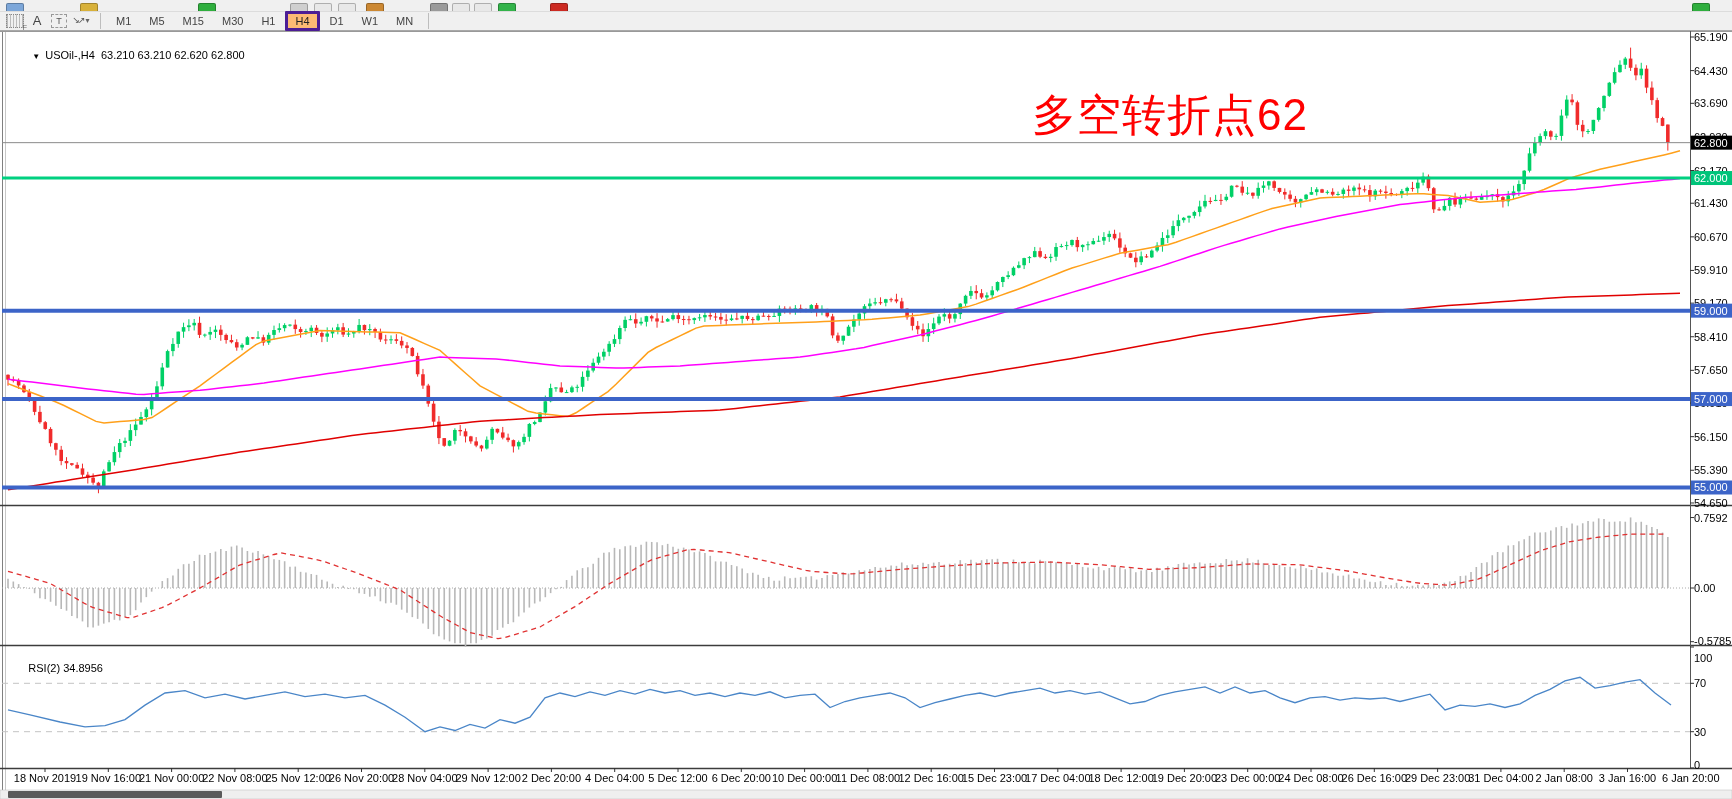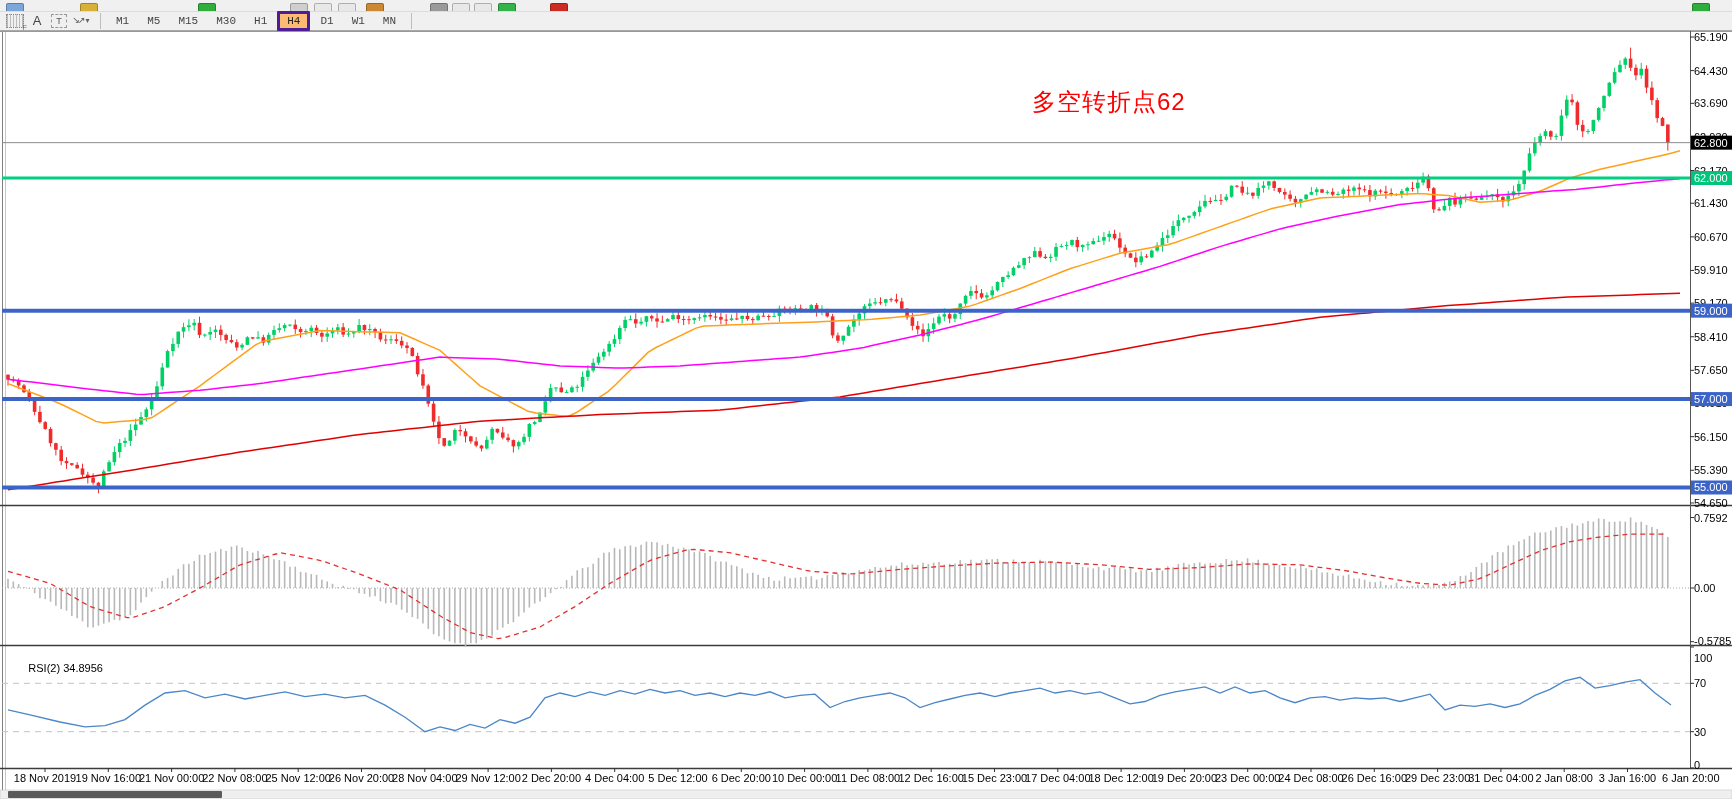--- a/index.html
+++ b/index.html
@@ -14,30 +14,30 @@
   #toolbar-row1{position:absolute;left:0;top:0;width:1732px;height:11px;overflow:hidden;border-bottom:1px solid #dcdcdc;}
   .stub{position:absolute;top:3px;width:16px;height:14px;border-radius:2px;border:1px solid rgba(0,0,0,.25);}
   #toolbar-row2{position:absolute;left:0;top:11px;width:1732px;height:19px;display:flex;align-items:center;padding-left:6px;box-sizing:border-box;}
   .tool{height:16px;min-width:18px;display:flex;align-items:center;justify-content:center;margin-right:4px;color:#555;cursor:default;}
   .tool .glyph{font-size:11px;line-height:1;}
   .gridF{width:16px;height:12px;border:1px dotted #888;position:relative;background:
      repeating-linear-gradient(90deg,#bbb 0 1px,transparent 1px 3px);}
   .gridF i{position:absolute;right:-4px;bottom:-4px;font-style:normal;font-size:7px;color:#666;}
   .boxT{width:14px;height:12px;border:1px dashed #999;font-size:9px;display:flex;align-items:center;justify-content:center;color:#555;}
   .sep{width:1px;height:16px;background:#bdbdbd;margin:0 6px;}
-  .tf{padding:1px 7px;margin:0 1px;color:#444;border:1px solid transparent;border-radius:1px;cursor:default;font-family:Liberation Mono, monospace;}
+  .tf{padding:1px 7px;margin:0 1px;color:#444;border:1px solid transparent;border-radius:1px;cursor:default;}
   .tf.active{background:#fdba74;border:3px solid #4c1d95;color:#222;}
   .caret{font-size:8px;color:#666;margin-left:2px;}
   
   #chartwrap{position:absolute;left:0;top:31px;width:1732px;height:656px;background:#fff;}
   #chart-svg{position:absolute;left:0;top:0;}
   .ovl{position:absolute;white-space:pre;pointer-events:none;}
   #title{left:14px;top:6px;font-size:11px;color:#000;}
   #title .tri{font-size:8px;color:#000;margin-right:5px;}
-  #annotation{left:1032px;top:55px;font-size:24px;color:#f00;letter-spacing:1px;}
+  #annotation{left:1032px;top:55px;font-size:44px;color:#f00;letter-spacing:1px;}
   #macd-label{left:10px;top:479px;}
   #rsi-label{left:10px;top:619px;}
 </style>
 </head>
 <body>
 <div id="root">
 
   <div id="toolbar">
     <div id="toolbar-row1">
         <div class="stub" style="left: 6px; background: rgb(125, 167, 217);"></div>
@@ -1159,20 +1159,23 @@
         <text x="1500.8999999999999" y="751" font-size="11" fill="#000000" text-anchor="middle">31 Dec 04:00</text>
         <line x1="1564.1999999999998" y1="737" x2="1564.1999999999998" y2="741" stroke="#333" stroke-width="1"></line>
         <text x="1564.1999999999998" y="751" font-size="11" fill="#000000" text-anchor="middle">2 Jan 08:00</text>
         <line x1="1627.5" y1="737" x2="1627.5" y2="741" stroke="#333" stroke-width="1"></line>
         <text x="1627.5" y="751" font-size="11" fill="#000000" text-anchor="middle">3 Jan 16:00</text>
         <text x="1690.8" y="751" font-size="11" fill="#000000" text-anchor="middle">6 Jan 20:00</text>
         <rect x="0" y="759" width="1732" height="9" fill="#efefef" stroke="#bbb" stroke-width="0.5"></rect>
         <rect x="8" y="760" width="214" height="7" rx="1" fill="#5a5a5a"></rect>
       </svg>
 
+    <div class="ovl" id="title">
+      <span class="tri">▼</span><span>USOil-,H4</span>&nbsp;&nbsp;<span>63.210 63.210 62.620 62.800</span>
+    </div>
 
     <div class="ovl" id="annotation" style="pointer-events:auto;">多空转折点62</div>
 
     <div class="ovl" id="rsi-label">
       <span>RSI(2)</span> <span>34.8956</span>
     </div>
   </div>
 
 </div>
 

